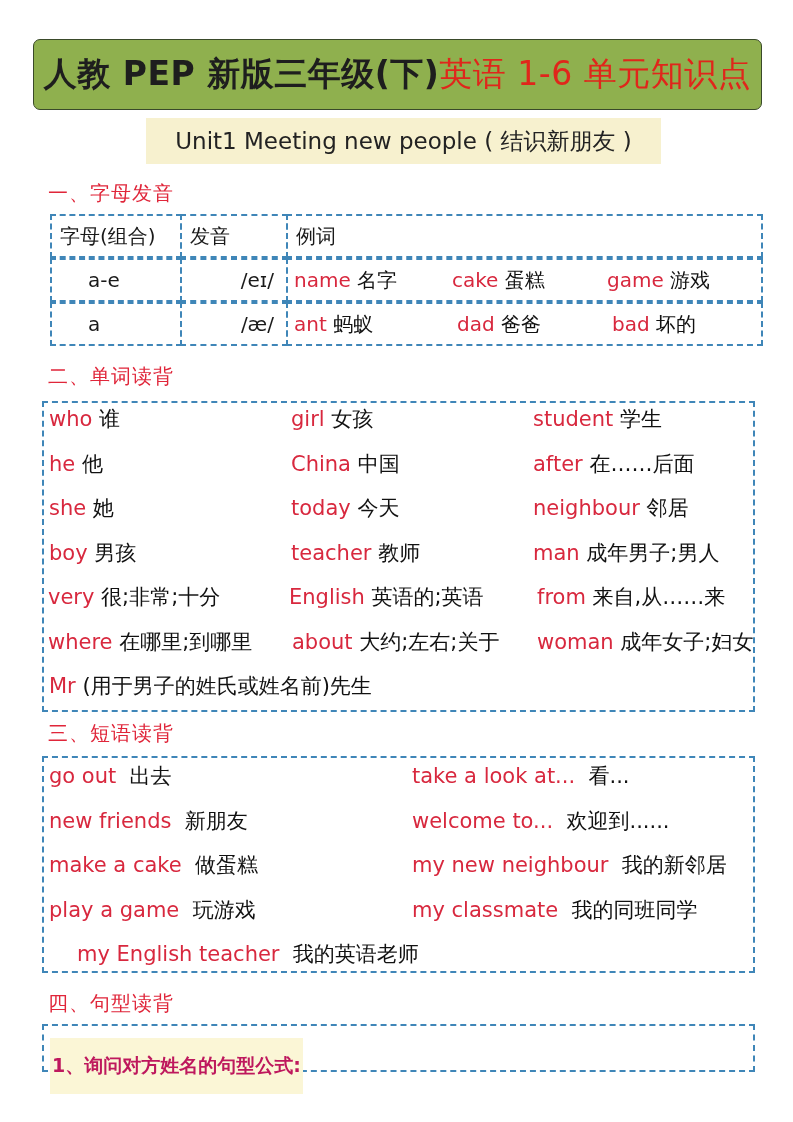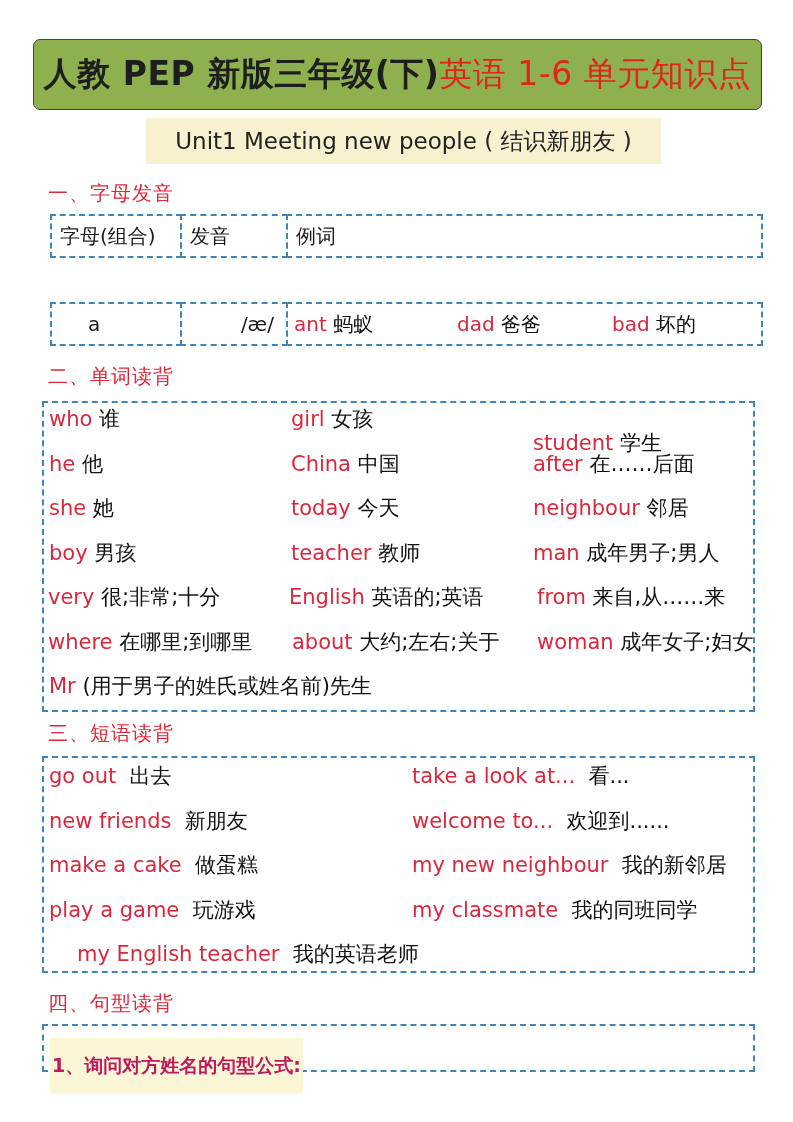--- a/index.html
+++ b/index.html
@@ -37,37 +37,46 @@
 </div>
 <div class="unit-box">Unit1 Meeting new people ( 结识新朋友 )</div>
 
 <div class="sec-title" style="top:180px">一、字母发音</div>
 <div class="ptable">
   <div class="prow" style="top:0">
     <div class="pcell" style="left:0;width:132px;padding-left:8px">字母(组合)</div>
     <div class="pcell" style="left:130px;width:108px;padding-left:8px">发音</div>
     <div class="pcell" style="left:236px;width:477px;padding-left:8px">例词</div>
   </div>
+  <div class="prow" style="top:44px">
+    <div class="pcell" style="left:0;width:132px;padding-left:36px">a-e</div>
+    <div class="pcell" style="left:130px;width:108px;justify-content:flex-end;padding-right:12px">/eɪ/</div>
+    <div class="pcell" style="left:236px;width:477px;padding-left:6px">
+      <span style="width:158px"><span class="red">name</span> <span class="blk">名字</span></span>
+      <span style="width:155px"><span class="red">cake</span> <span class="blk">蛋糕</span></span>
+      <span><span class="red">game</span> <span class="blk">游戏</span></span>
+    </div>
+  </div>
   <div class="prow" style="top:88px">
     <div class="pcell" style="left:0;width:132px;padding-left:36px">a</div>
     <div class="pcell" style="left:130px;width:108px;justify-content:flex-end;padding-right:12px">/æ/</div>
     <div class="pcell" style="left:236px;width:477px;padding-left:6px">
       <span style="width:163px"><span class="red">ant</span> <span class="blk">蚂蚁</span></span>
       <span style="width:155px"><span class="red">dad</span> <span class="blk">爸爸</span></span>
       <span><span class="red">bad</span> <span class="blk">坏的</span></span>
     </div>
   </div>
 </div>
 
 <div class="sec-title" style="top:363px">二、单词读背</div>
 <div class="dash" style="left:42px;top:401px;width:713px;height:311px"></div>
 <div id="words">
     <div class="wordline" style="left: 49px; top: 405px;"><span class="en">who</span> <span class="zh">谁</span></div>
     <div class="wordline" style="left: 291px; top: 405px;"><span class="en">girl</span> <span class="zh">女孩</span></div>
-    <div class="wordline" style="left: 533px; top: 405px; margin-top: 24px;"><span class="en">student</span> <span class="zh">学生</span></div>
+    <div class="wordline" style="left: 533px; top: 405px;"><span class="en">student</span> <span class="zh">学生</span></div>
     <div class="wordline" style="left: 49px; top: 449.5px;"><span class="en">he</span> <span class="zh">他</span></div>
     <div class="wordline" style="left: 291px; top: 449.5px;"><span class="en">China</span> <span class="zh">中国</span></div>
     <div class="wordline" style="left: 533px; top: 449.5px;"><span class="en">after</span> <span class="zh">在……后面</span></div>
     <div class="wordline" style="left: 49px; top: 494px;"><span class="en">she</span> <span class="zh">她</span></div>
     <div class="wordline" style="left: 291px; top: 494px;"><span class="en">today</span> <span class="zh">今天</span></div>
     <div class="wordline" style="left: 533px; top: 494px;"><span class="en">neighbour</span> <span class="zh">邻居</span></div>
     <div class="wordline" style="left: 49px; top: 538.5px;"><span class="en">boy</span> <span class="zh">男孩</span></div>
     <div class="wordline" style="left: 291px; top: 538.5px;"><span class="en">teacher</span> <span class="zh">教师</span></div>
     <div class="wordline" style="left: 533px; top: 538.5px;"><span class="en">man</span> <span class="zh">成年男子;男人</span></div>
     <div class="wordline" style="left: 48px; top: 583px;"><span class="en">very</span> <span class="zh">很;非常;十分</span></div>

